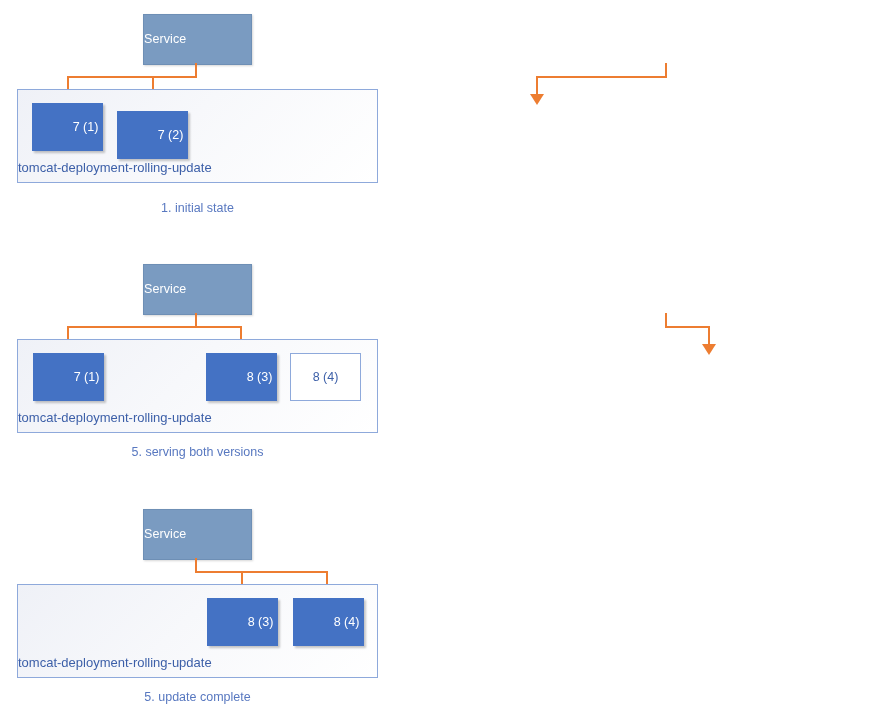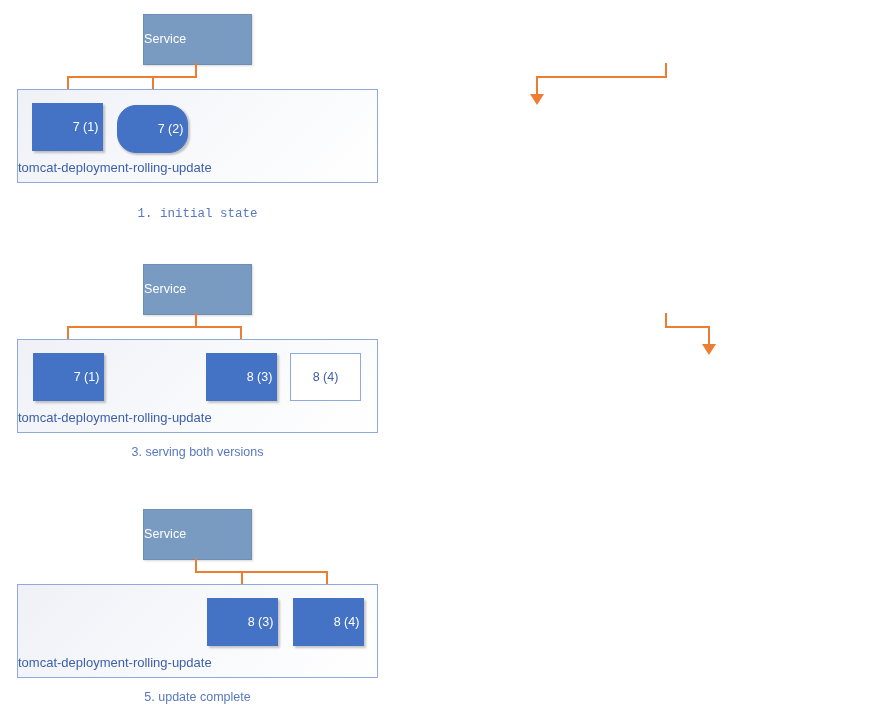--- a/index.html
+++ b/index.html
@@ -133,25 +133,25 @@
       <polygon points="146,94 160,94 153,105"></polygon>
     </svg>
 
     <div class="deployment-box" style="left:17px; top:89px; width:361px; height:94px;">
       <span class="deployment-label">tomcat-deployment-rolling-update</span>
     </div>
 
     <div class="pod active" style="left:32px; top:103px;">
       <span>7 (1)</span>
     </div>
-    <div class="pod active" style="left:117px; top:105px;border-radius:19px;">
+    <div class="pod active" style="left:117px; top:111px;">
       <span>7 (2)</span>
     </div>
 
-    <div class="caption" style="left:0; top:208px; width:395px;font-family:Liberation Mono, monospace;">1. initial state</div>
+    <div class="caption" style="left:0; top:202px; width:395px;">1. initial state</div>
   </div>
 
   <div class="panel" style="left:435px; top:0; width:435px; height:230px;">
 
     <svg class="connector" width="435" height="230" style="left:-435px;">
       <polyline points="666,63 666,77 537,77 537,94"></polyline>
       <polygon points="530,94 544,94 537,105"></polygon>
     </svg>
 
   </div>
@@ -176,21 +176,21 @@
     <div class="pod active" style="left:33px; top:103px;">
       <span>7 (1)</span>
     </div>
     <div class="pod active" style="left:206px; top:103px;">
       <span>8 (3)</span>
     </div>
     <div class="pod pending" style="left:290px; top:103px;">
       <span>8 (4)</span>
     </div>
 
-    <div class="caption" style="left:0; top:196px; width:395px;">3. serving both versions</div>
+    <div class="caption" style="left:0; top:196px; width:395px;">5. serving both versions</div>
   </div>
 
   <div class="panel" style="left:435px; top:250px; width:435px; height:230px;">
 
     <svg class="connector" width="435" height="230" style="left:-435px;">
       <polyline points="666,63 666,77 709,77 709,94"></polyline>
       <polygon points="702,94 716,94 709,105"></polygon>
     </svg>
 
   </div>

